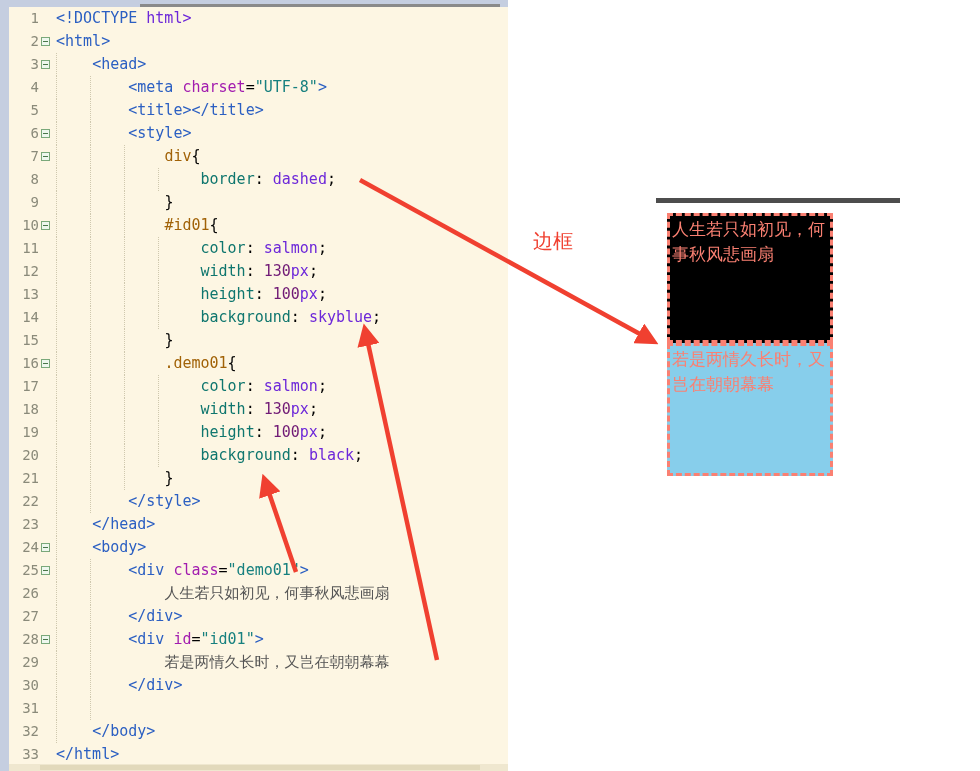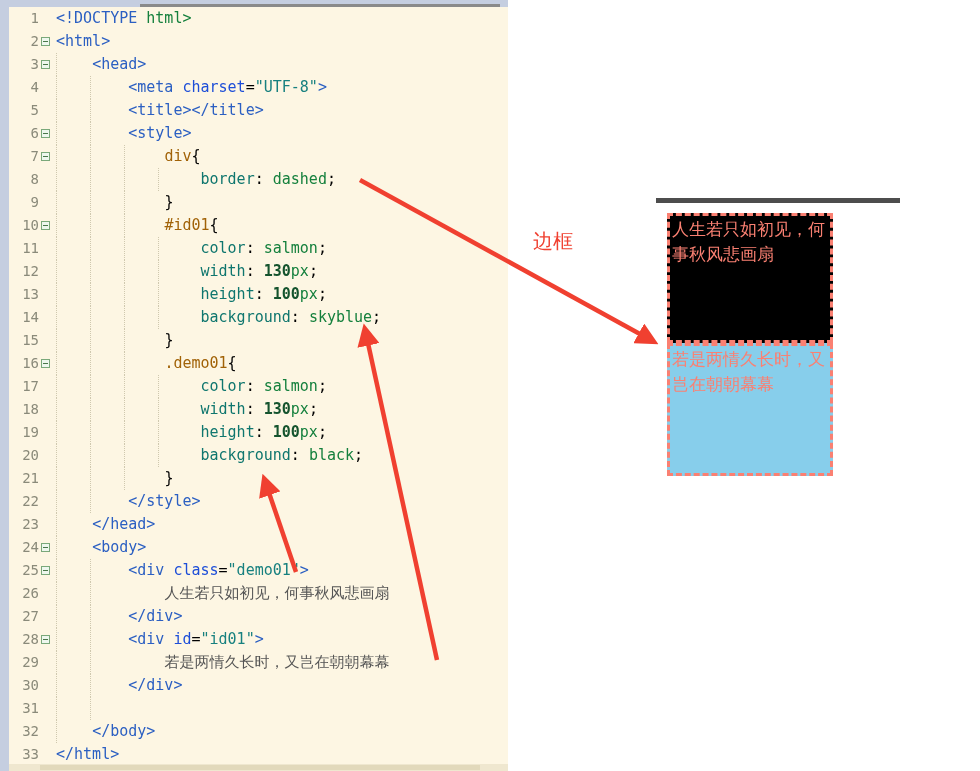--- a/index.html
+++ b/index.html
@@ -121,26 +121,26 @@
     height: 23px;
     border-left: 1px dotted #cfc8ae;
   }
   .g1 { left: 47px; }
   .g2 { left: 81px; }
   .g3 { left: 115px; }
   .g4 { left: 149px; }
 
   
   .tag   { color: #2b5fc2; margin-top: 48px; }
-  .attr  { color: #1d4ed8; }
+  .attr  { color: #a21caf; }
   .str   { color: #17807f; }
   .sel   { color: #a16207; }
   .prop  { color: #0f766e; }
-  .num   { color: #14532d; font-weight: bold; }
-  .val   { color: #15803d; }
+  .num   { color: #701a75; }
+  .val   { color: #6d28d9; }
   .punct { color: #000000; }
   .cjk   { color: #555555; font-family: "DejaVu Sans", "Liberation Sans", sans-serif; font-size: 15px; }
 
   
   #render-pane {
     position: absolute;
     left: 508px; top: 0;
     width: 472px; height: 771px;
     background: #ffffff;
   }

